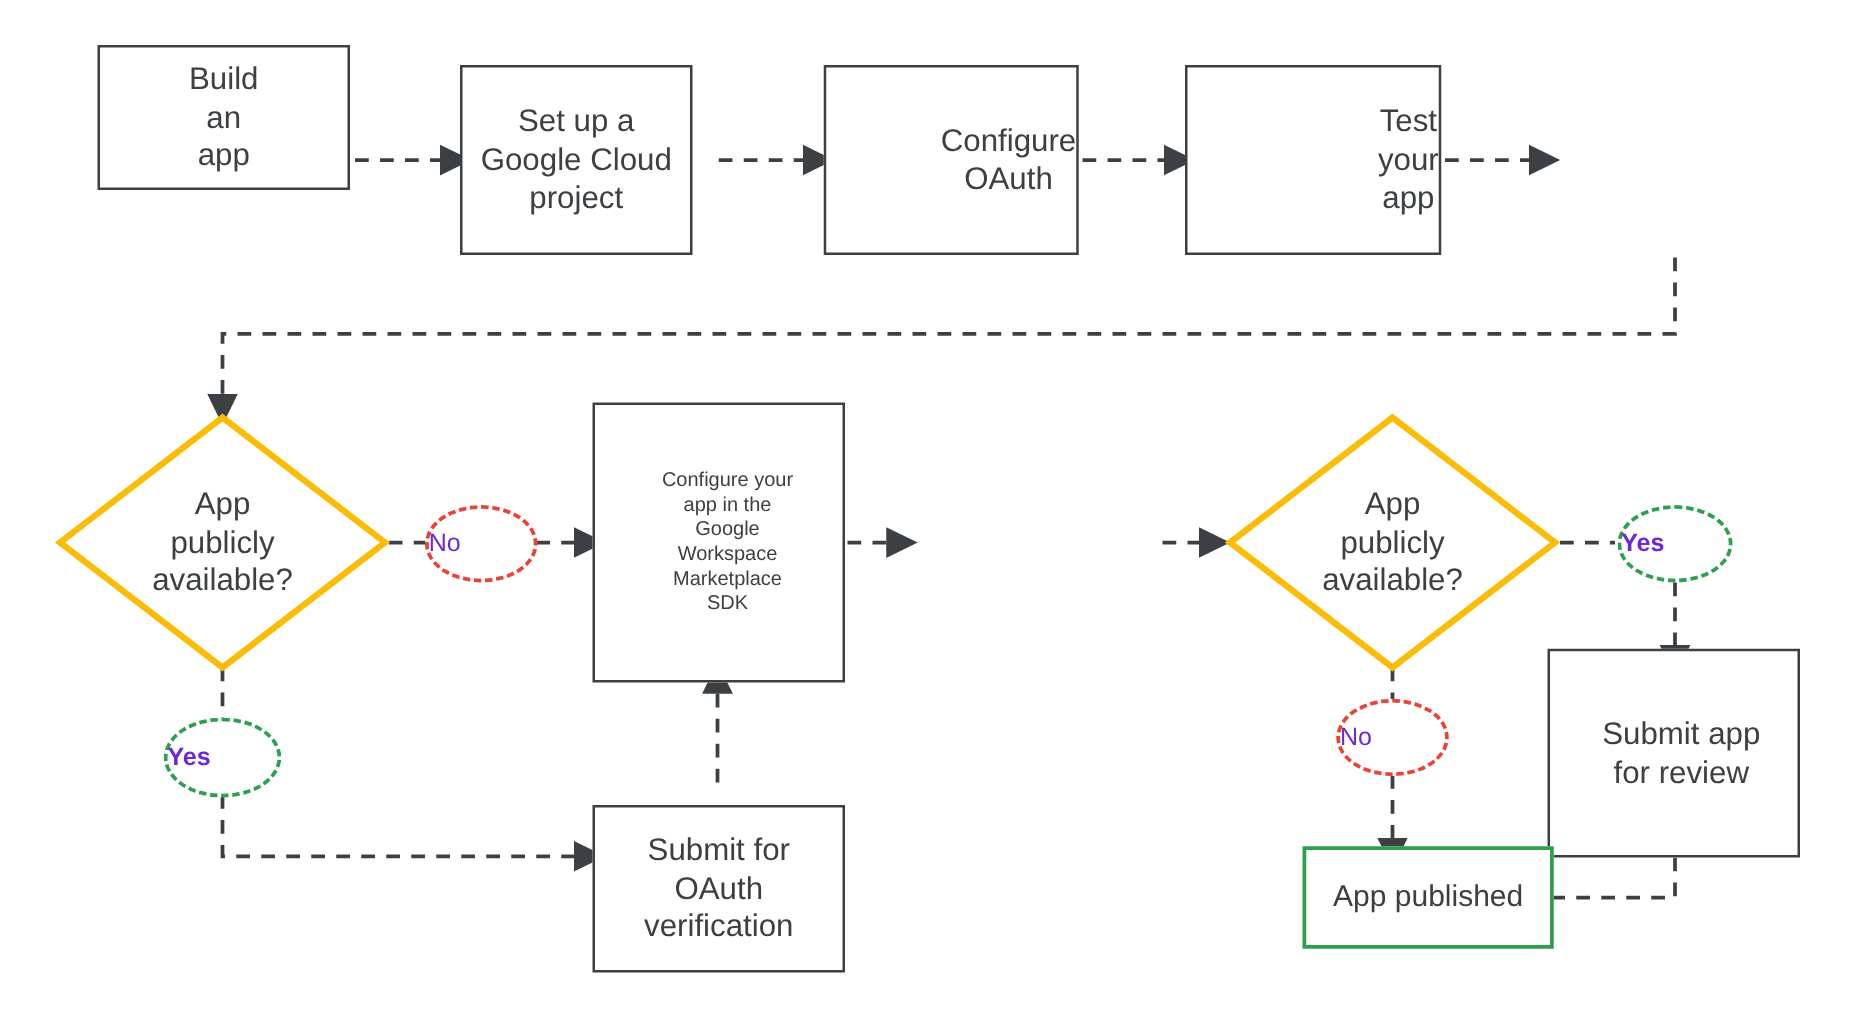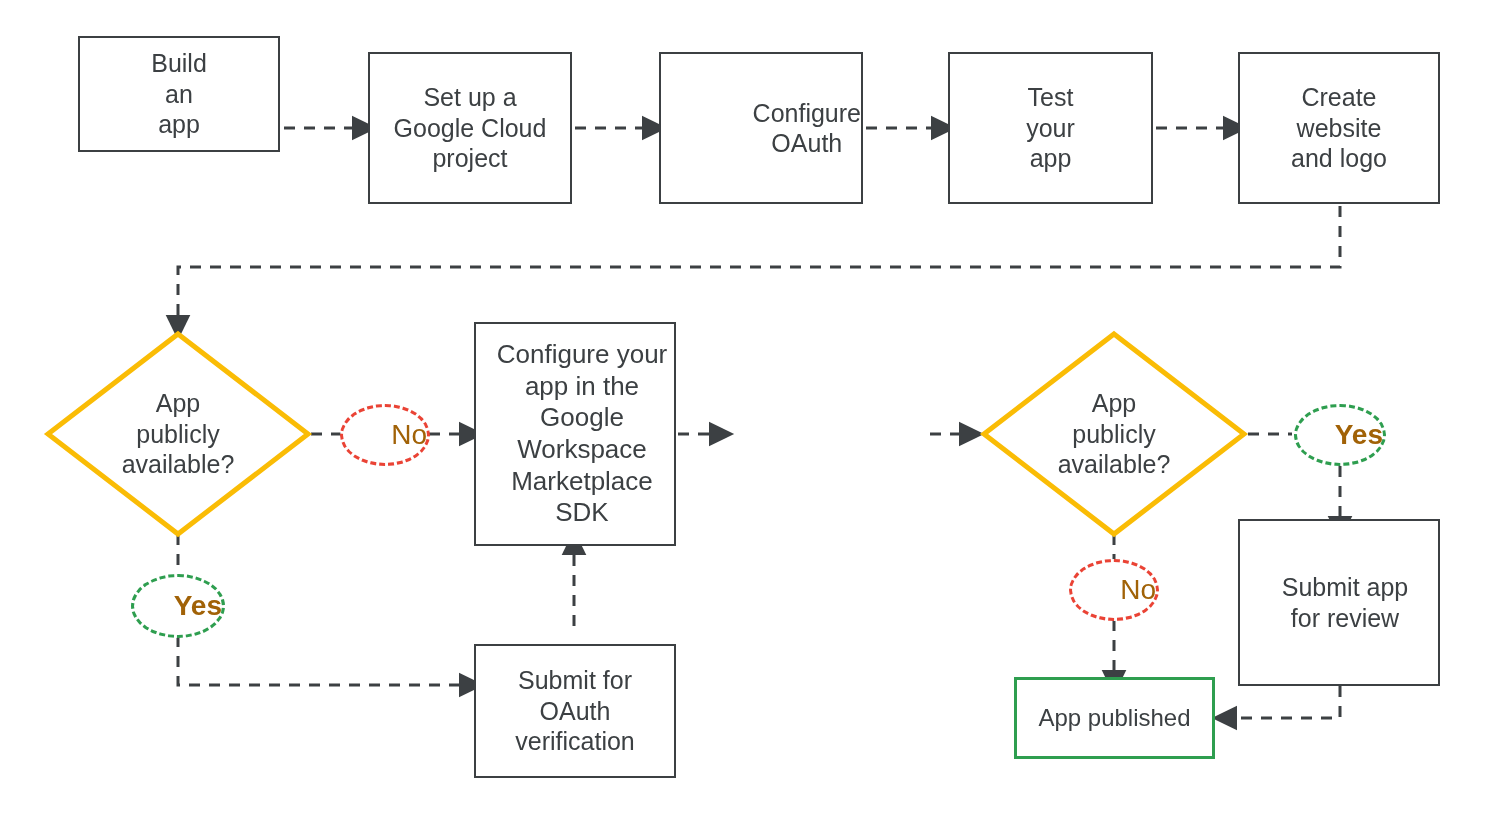--- a/index.html
+++ b/index.html
@@ -39,23 +39,24 @@
   }
   .node.proc {
     background: #ffffff;
     border: 2.6px solid #3c4043;
     font-size: 25px;
   }
   .node.terminal {
     background: #ffffff;
     border: 3.2px solid #2e9e4f;
     font-size: 24px;
+    margin-left: 28px;
   }
   .node.sdk {
-    font-size: 26px;
+    font-size: 16px;
     padding-left: 14px;
   }
   .diamond-wrap {
     position: absolute;
     z-index: 3;
   }
   .diamond-wrap svg {
     position: absolute;
     left: 0;
     top: 0;
@@ -74,27 +75,27 @@
     white-space: pre-line;
     color: #3c4043;
     font-size: 25px;
     line-height: 1.22;
   }
   .pill {
     position: absolute;
     box-sizing: border-box;
     display: flex;
     align-items: center;
-    justify-content: flex-end;
+    justify-content: flex-start;
     border-radius: 50%;
     border-style: dashed;
     border-width: 3.2px;
     background: #ffffff;
-    color: #a16207;
-    font-size: 28px;
+    color: #6d28d9;
+    font-size: 20px;
     z-index: 4;
   }
   .pill.yes { border-color: #2e9e4f; font-weight: bold; }
   .pill.no  { border-color: #ea4335; }
 </style>
 </head>
 <body>
 
 <div id="canvas">
 
@@ -144,42 +145,37 @@
       <path d="M1340,686 L1340,718 L1234,718" marker-end="url(#ah-l)"></path>
     </g>
   </svg>
 
   <div class="node proc" style="left:78px; top:36px; width:202px; height:116px;">
     <span>Build
 an
 app</span>
   </div>
 
-  <div class="node proc" style="left:368px; top:52px; width:204px; height:152px;">
+  <div class="node proc" style="left:368px; top:52px; width:186px; height:152px;">
     <span>Set up a
 Google Cloud
 project</span>
   </div>
 
   <div class="node proc" style="left:659px; top:52px; width:204px; height:152px;justify-content:flex-end;">
     <span>Configure
 OAuth</span>
   </div>
 
-  <div class="node proc" style="left:948px; top:52px; width:205px; height:152px;">
+  <div class="node proc" style="left:948px; top:52px; width:205px; height:152px;justify-content:flex-end;">
     <span>Test
 your
 app</span>
   </div>
 
-  <div class="node proc" style="left:1238px; top:52px; width:202px; height:152px;">
-    <span>Create
-website
-and logo</span>
-  </div>
 
   <div class="diamond-wrap" style="left:44px; top:330px; width:268px; height:208px;">
     <svg width="268" height="208" viewBox="0 0 268 208" xmlns="http://www.w3.org/2000/svg">
       <polygon points="134,4 264,104 134,204 4,104" fill="#ffffff" stroke="#fabc05" stroke-width="5" stroke-linejoin="miter"></polygon>
     </svg>
     <div class="diamond-label">App
 publicly
 available?</div>
   </div>
 

